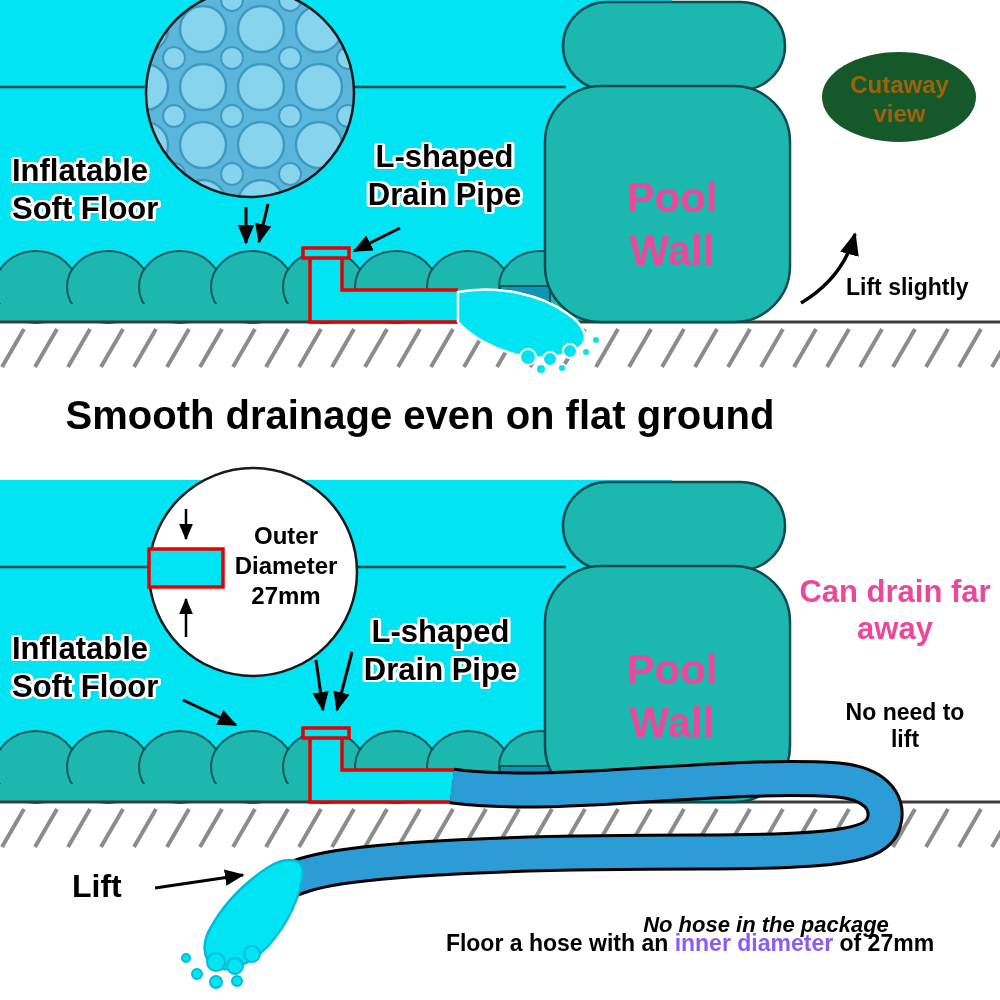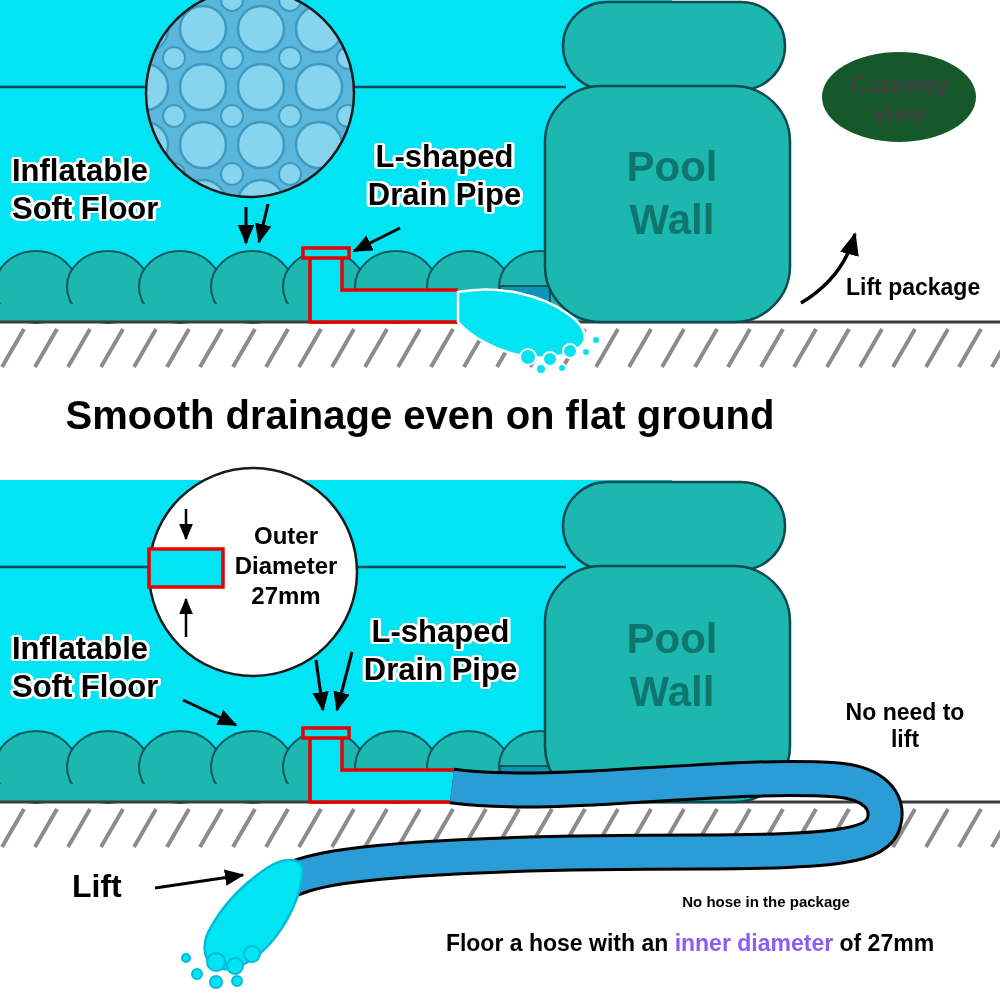--- a/index.html
+++ b/index.html
@@ -1,22 +1,22 @@
 <!DOCTYPE html>
 <html><head>
 <meta charset="utf-8">
 <style>
   html,body{margin:0;padding:0;background:#fff;}
   body{font-family:"Liberation Sans",sans-serif;}
   #stage{position:relative;width:1000px;height:1000px;background:#fff;overflow:hidden;}
   #gfx{position:absolute;left:0;top:0;}
   .lbl{position:absolute;font-weight:700;color:#000;}
   .center{text-align:center;}
-  .green{color:#0f766e;}
-  .white{color:#404040;}
+  .green{color:#ec4899;margin-top:31px;}
+  .white{color:#a16207;}
   .halo{text-shadow:2px 0 0 #fff,-2px 0 0 #fff,0 2px 0 #fff,0 -2px 0 #fff,
         2px 2px 0 #fff,-2px -2px 0 #fff,2px -2px 0 #fff,-2px 2px 0 #fff,
         3px 1px 0 #fff,-3px 1px 0 #fff,3px -1px 0 #fff,-3px -1px 0 #fff;}
 </style>
 </head>
 <body>
 
 <div id="stage">
 
   <svg id="gfx" width="1000" height="1000" viewBox="0 0 1000 1000">
@@ -123,36 +123,37 @@
   </svg>
 
   <div class="lbl halo" style="left:12px;top:152px;width:190px;font-size:31px;line-height:38px;">Inflatable Soft Floor</div>
 
   <div class="lbl halo center" style="left:352px;top:138px;width:185px;font-size:31px;line-height:38px;">L-shaped Drain Pipe</div>
 
   <div class="lbl green center" style="left:600px;top:140px;width:144px;font-size:42px;line-height:53px;">Pool Wall</div>
 
   <div class="lbl white center" style="left:836px;top:70px;width:127px;font-size:24px;line-height:29px;">Cutaway view</div>
 
-  <div class="lbl" style="left:846px;top:274px;width:154px;font-size:23px;">Lift package</div>
+  <div class="lbl" style="left:846px;top:274px;width:154px;font-size:23px;">Lift slightly</div>
 
   <div class="lbl center" style="left:0px;top:393px;width:840px;font-size:40px;">Smooth drainage even on flat ground</div>
 
   <div class="lbl center" style="left:226px;top:521px;width:120px;font-size:24px;line-height:30px;">Outer Diameter 27mm</div>
 
   <div class="lbl halo" style="left:12px;top:630px;width:190px;font-size:31px;line-height:38px;">Inflatable Soft Floor</div>
 
   <div class="lbl halo center" style="left:348px;top:613px;width:185px;font-size:31px;line-height:38px;">L-shaped Drain Pipe</div>
 
   <div class="lbl green center" style="left:600px;top:612px;width:144px;font-size:42px;line-height:53px;">Pool Wall</div>
 
+  <div class="lbl green center" style="left:795px;top:542px;width:200px;font-size:31px;line-height:37px;">Can drain far away</div>
 
   <div class="lbl center" style="left:845px;top:699px;width:120px;font-size:23px;line-height:27px;">No need to lift</div>
 
   <div class="lbl" style="left:72px;top:868px;font-size:32px;">Lift</div>
 
-  <div class="lbl center" style="left:566px;top:893px;width:400px;font-size:15px;">No hose in the package</div>
+  <div class="lbl center" style="left:566px;top:912px;width:400px;font-size:22px;font-style:italic;">No hose in the package</div>
 
   <div class="lbl center" style="left:340px;top:930px;width:700px;font-size:23px;">
     <span>Floor a hose with an </span><span style="color:#8b5cf6;">inner diameter</span><span> of 27mm</span>
   </div>
 
 </div>
 
 </body></html>

